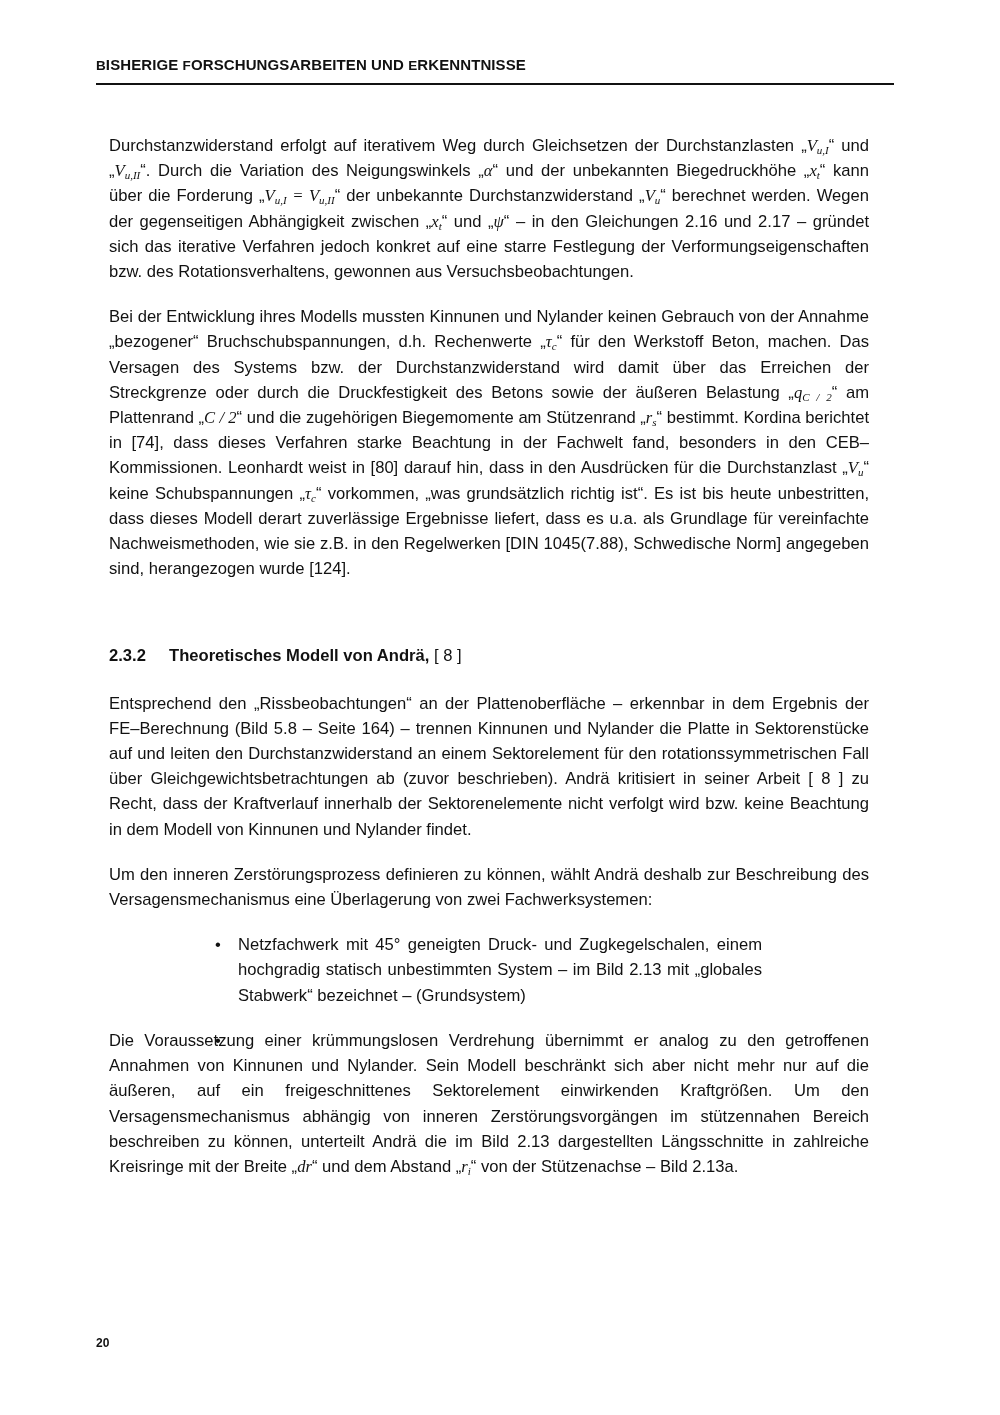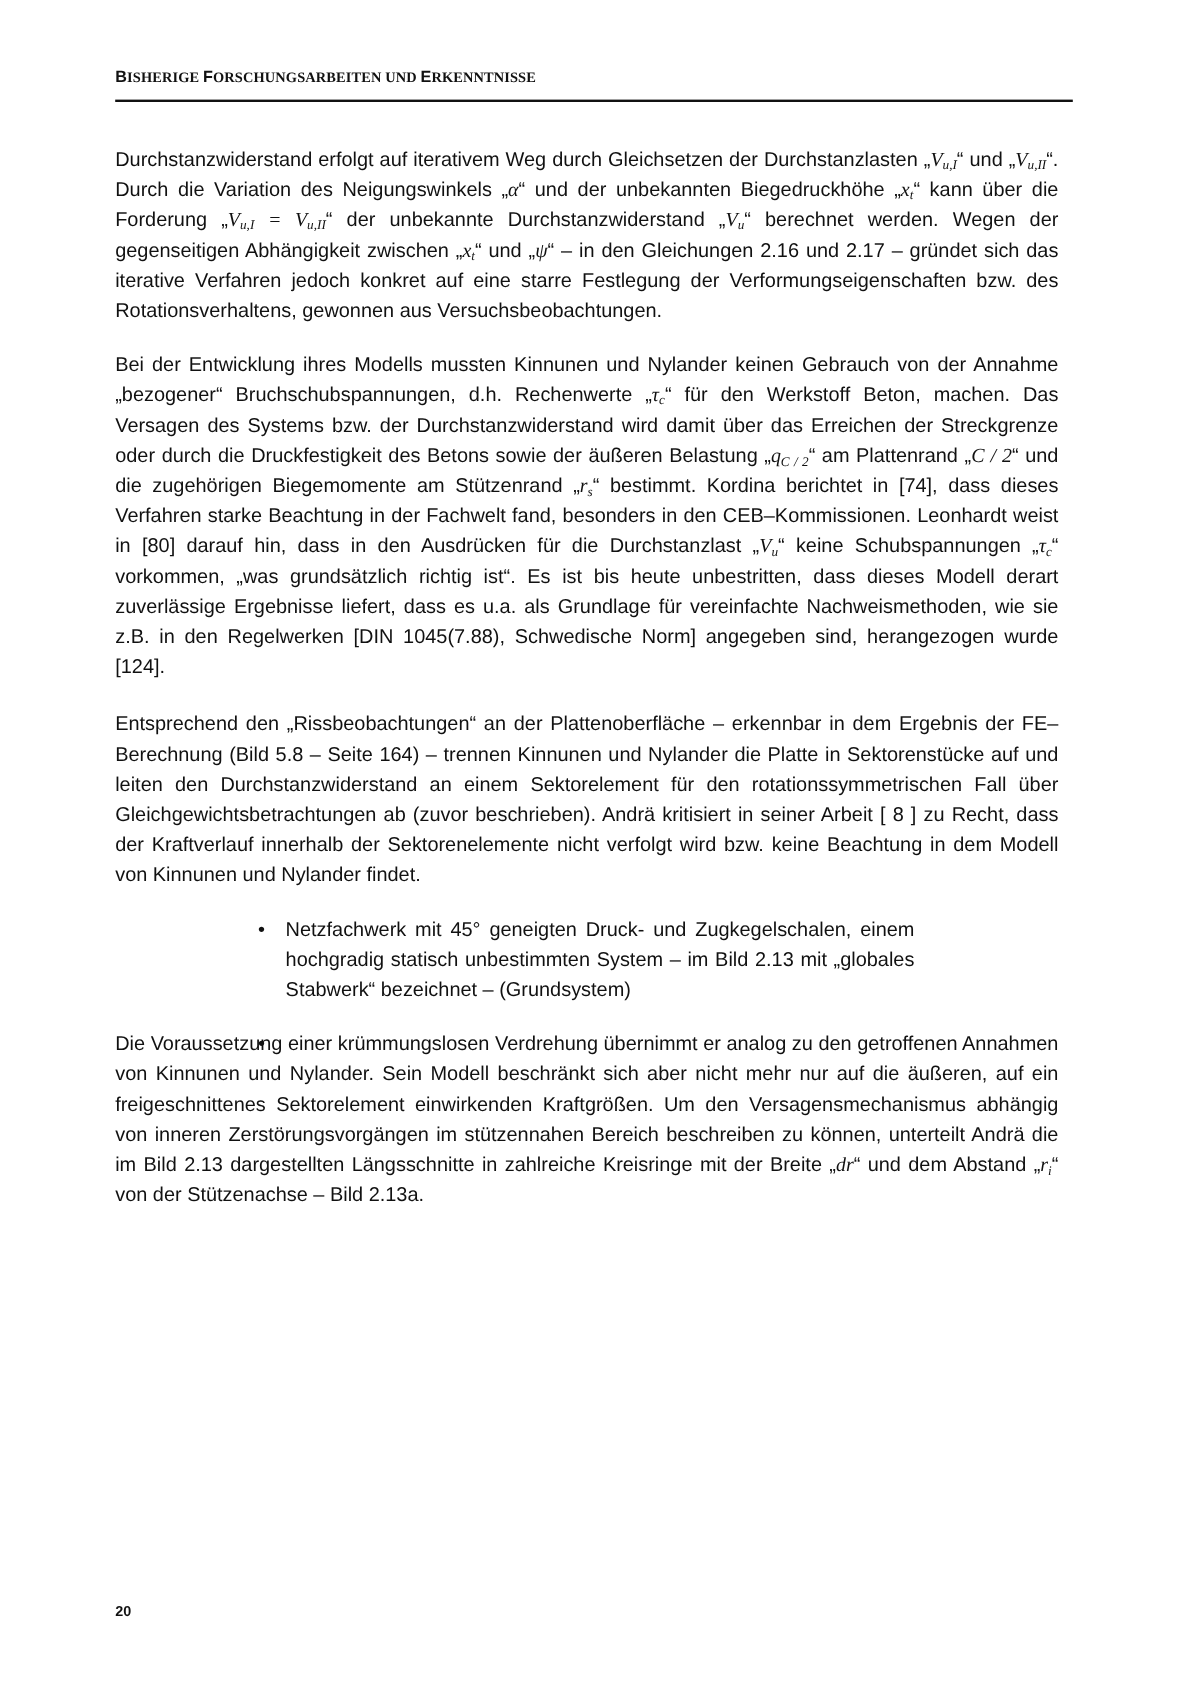--- a/index.html
+++ b/index.html
@@ -1,22 +1,22 @@
 <!DOCTYPE html>
 <html><head>
 <meta charset="utf-8">
 <style>
   html, body { margin: 0; padding: 0; background: #ffffff; }
   body { width: 1000px; height: 1415px; position: relative; overflow: hidden;
          font-family: "Liberation Sans", sans-serif; color: #111; }
   .header { position: absolute; left: 96px; top: 56px; font-weight: bold; font-size: 13.5px; letter-spacing: 0.1px; }
-  .header .sc { font-size: 12px; font-family: Liberation Serif, serif; }
+  .header .sc { font-size: 15px; }
   .rule { position: absolute; left: 96px; top: 83px; width: 798px; height: 2px; background: #111; }
   .body { position: absolute; left: 96px; top: 120px; width: 786px; font-size: 16.6px; line-height: 25.2px; text-align: justify; }
-  .body p { margin: 0; }
+  .body p { margin: 13px; }
   .body p + p { margin-top: 20px; }
   .m { font-family: "Liberation Serif", serif; font-style: italic; }
   .m sub { font-size: 11px; font-style: italic; vertical-align: -3px; line-height: 0; }
   .h2 { font-weight: bold; font-size: 16.6px; margin: 0; }
   .h2 .num { display: inline-block; width: 60px; }
   .h2 .ref { font-weight: normal; }
   .list { list-style: none; margin: 0; padding: 0 0 0 117px; width: 549px; }
   .list li { position: relative; padding-left: 25px; }
   .list li + li { margin-top: 20px; }
   .list li .bullet { position: absolute; left: 2px; top: 0; }
@@ -28,23 +28,25 @@
 <div class="header">
   <span><span>B</span><span class="sc">ISHERIGE </span></span><span><span>F</span><span class="sc">ORSCHUNGSARBEITEN UND </span></span><span><span>E</span><span class="sc">RKENNTNISSE</span></span>
 </div>
 <div class="rule"></div>
 
 <div class="body">
   <p><span>Durchstanzwiderstand erfolgt auf iterativem Weg durch Gleichsetzen der Durchstanzlasten „</span><span class="m"><span>V</span><sub>u,I</sub></span><span>“ und „</span><span class="m"><span>V</span><sub>u,II</sub></span><span>“. Durch die Variation des Neigungswinkels „</span><span class="m">α</span><span>“ und der unbekannten Biegedruckhöhe „</span><span class="m"><span>x</span><sub>t</sub></span><span>“ kann über die Forderung „</span><span class="m"><span>V</span><sub>u,I</sub><span> = </span><span>V</span><sub>u,II</sub></span><span>“ der unbekannte Durchstanzwiderstand „</span><span class="m"><span>V</span><sub>u</sub></span><span>“ berechnet werden. Wegen der gegenseitigen Abhängigkeit zwischen „</span><span class="m"><span>x</span><sub>t</sub></span><span>“ und „</span><span class="m">ψ</span><span>“ – in den Gleichungen 2.16 und 2.17 – gründet sich das iterative Verfahren jedoch konkret auf eine starre Festlegung der Verformungseigenschaften bzw. des Rotationsverhaltens, gewonnen aus Versuchsbeobachtungen.</span></p>
 
   <p><span>Bei der Entwicklung ihres Modells mussten Kinnunen und Nylander keinen Gebrauch von der Annahme „bezogener“ Bruchschubspannungen, d.h. Rechenwerte „</span><span class="m"><span>τ</span><sub>c</sub></span><span>“ für den Werkstoff Beton, machen. Das Versagen des Systems bzw. der Durchstanzwiderstand wird damit über das Erreichen der Streckgrenze oder durch die Druckfestigkeit des Betons sowie der äußeren Belastung „</span><span class="m"><span>q</span><sub>C / 2</sub></span><span>“ am Plattenrand „</span><span class="m">C / 2</span><span>“ und die zugehörigen Biegemomente am Stützenrand „</span><span class="m"><span>r</span><sub>s</sub></span><span>“ bestimmt. Kordina berichtet in [74], dass dieses Verfahren starke Beachtung in der Fachwelt fand, besonders in den CEB–Kommissionen. Leonhardt weist in [80] darauf hin, dass in den Ausdrücken für die Durchstanzlast „</span><span class="m"><span>V</span><sub>u</sub></span><span>“ keine Schubspannungen „</span><span class="m"><span>τ</span><sub>c</sub></span><span>“ vorkommen, „was grundsätzlich richtig ist“. Es ist bis heute unbestritten, dass dieses Modell derart zuverlässige Ergebnisse liefert, dass es u.a. als Grundlage für vereinfachte Nachweismethoden, wie sie z.B. in den Regelwerken [DIN 1045(7.88), Schwedische Norm] angegeben sind, herangezogen wurde [124].</span></p>
 
+  <p class="h2" style="margin-top:62px;"><span class="num">2.3.2</span><span>Theoretisches Modell von Andrä,</span> <span class="ref">[ 8 ]</span></p>
 
   <p style="margin-top:22px;">Entsprechend den „Rissbeobachtungen“ an der Plattenoberfläche – erkennbar in dem Ergebnis der FE–Berechnung (Bild 5.8 – Seite 164) – trennen Kinnunen und Nylander die Platte in Sektorenstücke auf und leiten den Durchstanzwiderstand an einem Sektorelement für den rotationssymmetrischen Fall über Gleichgewichtsbetrachtungen ab (zuvor beschrieben). Andrä kritisiert in seiner Arbeit [ 8 ] zu Recht, dass der Kraftverlauf innerhalb der Sektorenelemente nicht verfolgt wird bzw. keine Beachtung in dem Modell von Kinnunen und Nylander findet.</p>
 
+  <p>Um den inneren Zerstörungsprozess definieren zu können, wählt Andrä deshalb zur Beschreibung des Versagensmechanismus eine Überlagerung von zwei Fachwerksystemen:</p>
 
   <ul class="list" style="margin-top:20px;">
     <li><span class="bullet">•</span><span>Netzfachwerk mit 45° geneigten Druck- und Zugkegelschalen, einem hochgradig statisch unbestimmten System – im Bild 2.13 mit „globales Stabwerk“ bezeichnet – (Grundsystem)</span></li>
     <li><span class="bullet">•</span></li>
   </ul>
 
   <p style="margin-top:20px;"><span>Die Voraussetzung einer krümmungslosen Verdrehung übernimmt er analog zu den getroffenen Annahmen von Kinnunen und Nylander. Sein Modell beschränkt sich aber nicht mehr nur auf die äußeren, auf ein freigeschnittenes Sektorelement einwirkenden Kraftgrößen. Um den Versagensmechanismus abhängig von inneren Zerstörungsvorgängen im stützennahen Bereich beschreiben zu können, unterteilt Andrä die im Bild 2.13 dargestellten Längsschnitte in zahlreiche Kreisringe mit der Breite „</span><span class="m">dr</span><span>“ und dem Abstand „</span><span class="m"><span>r</span><sub>i</sub></span><span>“ von der Stützenachse – Bild 2.13a.</span></p>
 </div>
 
 <div class="pageno">20</div>

